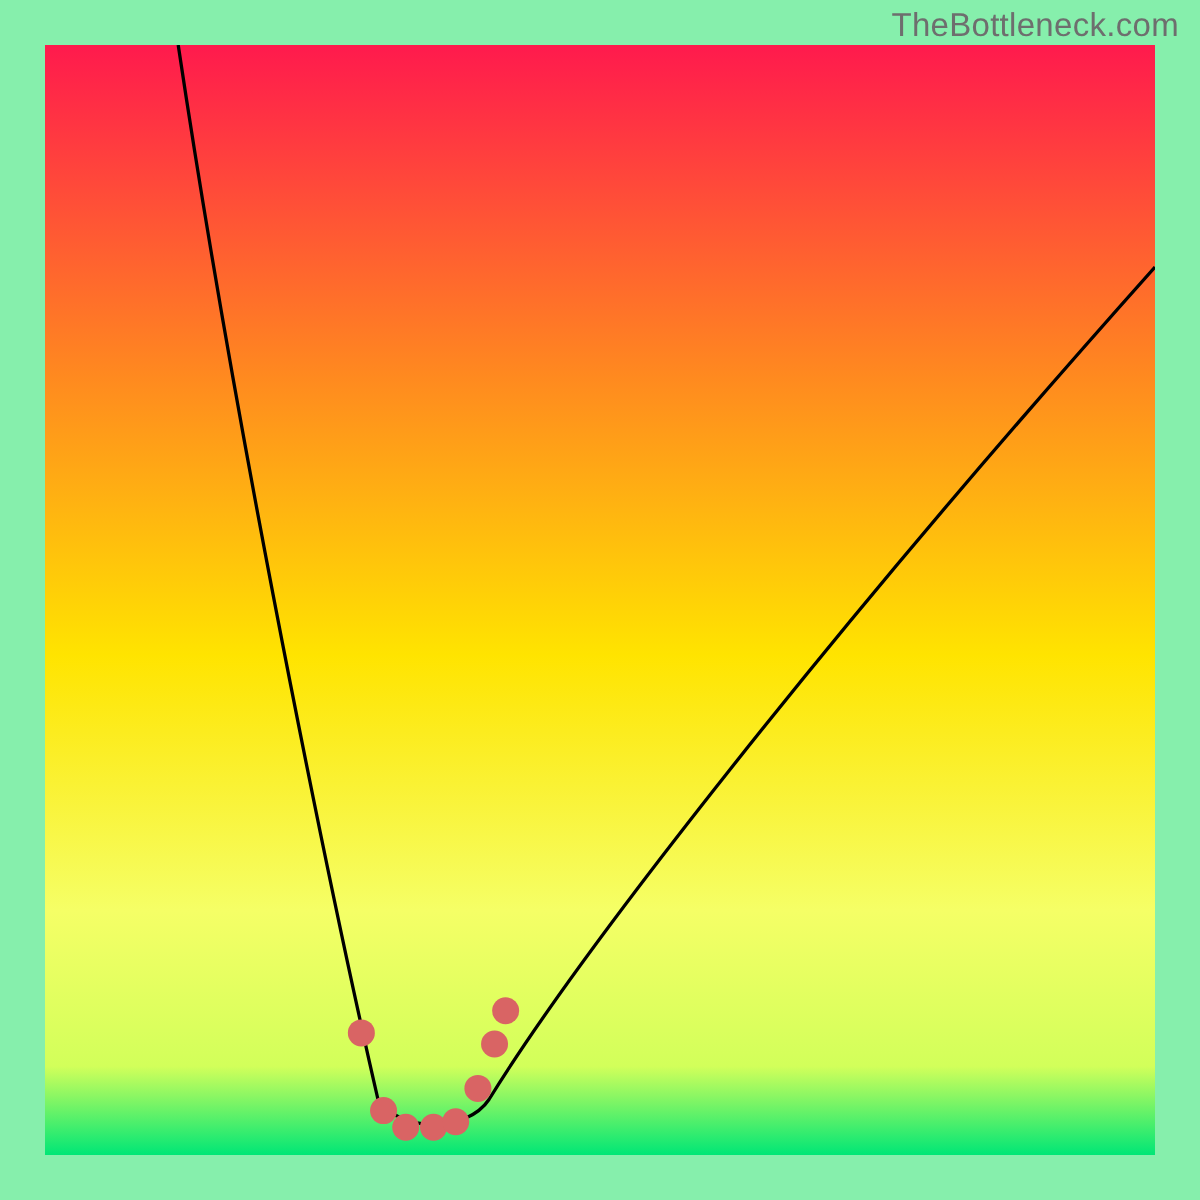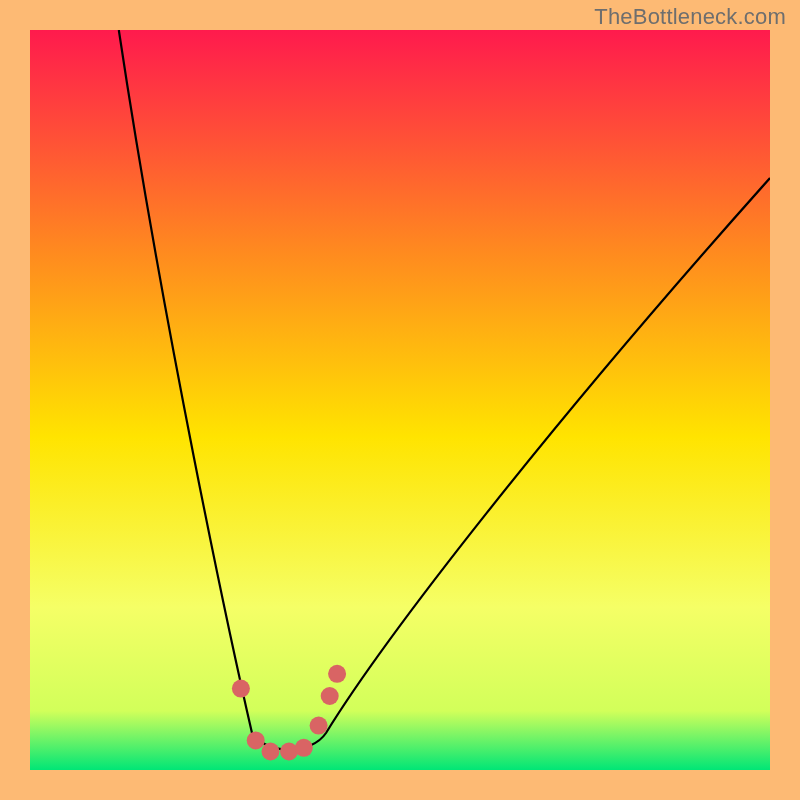--- a/index.html
+++ b/index.html
@@ -10,21 +10,21 @@
     background: #000;
     font-family: Arial, Helvetica, sans-serif;
     overflow: hidden;
   }
   .frame {
     position: absolute;
     top: 0;
     left: 0;
     width: 800px;
     height: 800px;
-    background: #fdba74;
+    background: #86efac;
   }
   .watermark {
     position: absolute;
     top: 4px;
     right: 14px;
     color: #6e6e6e;
     font-size: 22px;
     font-weight: 400;
     letter-spacing: 0.2px;
     user-select: none;

